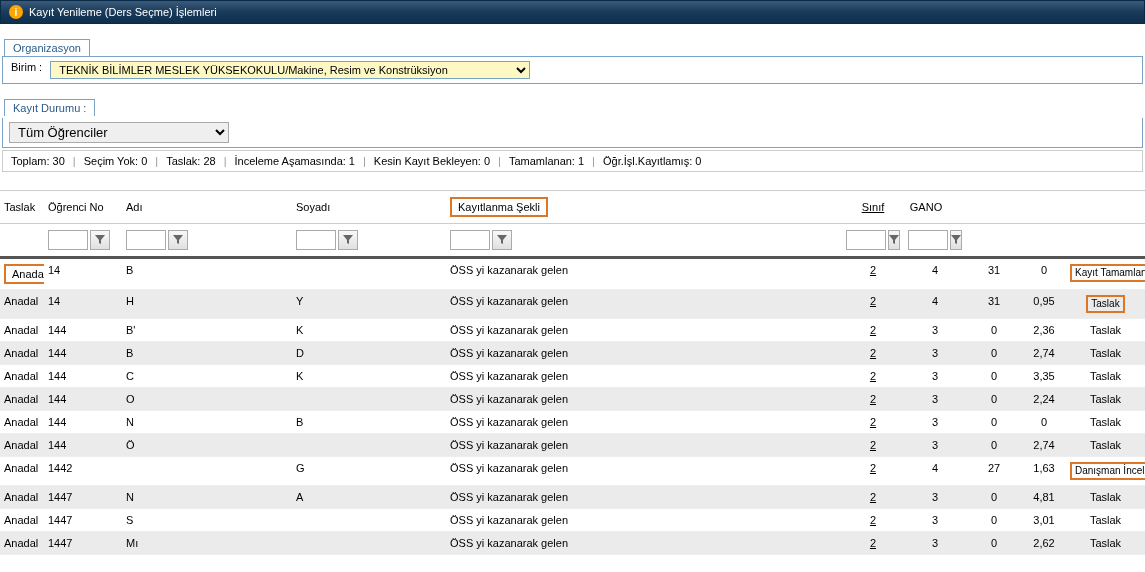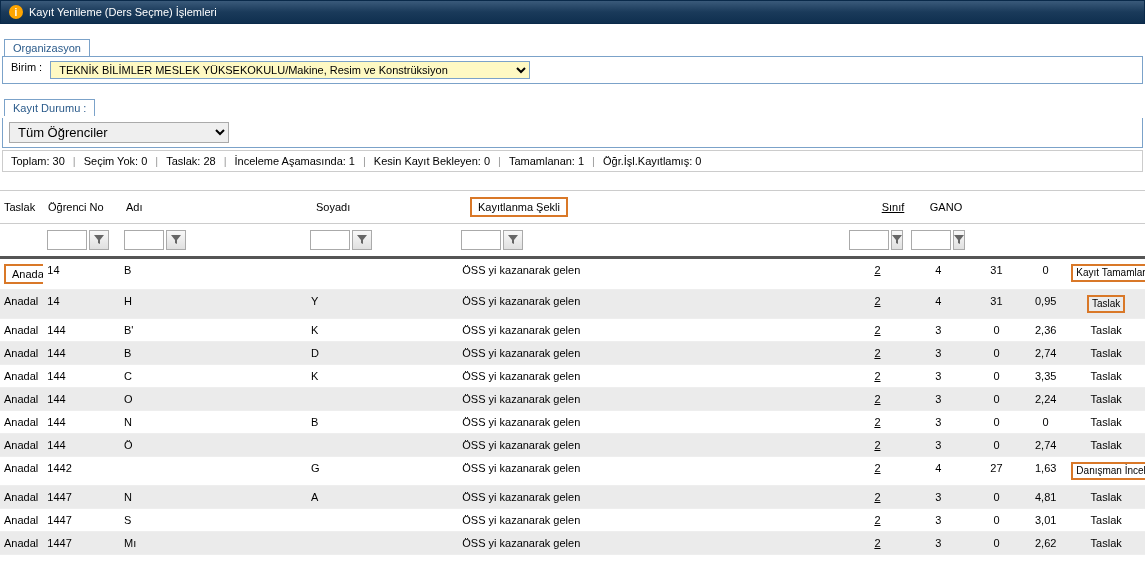--- a/index.html
+++ b/index.html
@@ -76,21 +76,21 @@
       padding: 6px 4px;
       display: flex;
       align-items: center;
       justify-content: flex-start;
     }
     .grid-header .col.center { justify-content: center; text-align: center; }
 
     .c-prog { width: 44px; }
     .c-ogrno { width: 78px; }
     .c-adi { width: 170px; }
-    .c-soyadi { width: 154px; margin-left: 20px; }
+    .c-soyadi { width: 154px; }
     .c-kayitsekli { width: 396px; }
     .c-sinif { width: 62px; text-align: center; text-decoration: underline; }
     .c-yariyil { width: 62px; text-align: center; }
     .c-kredi { width: 56px; text-align: center; }
     .c-gano { width: 44px; text-align: center; }
     .c-kdurum { width: 79px; text-align: center; }
 
     .highlight-box {
       border: 2px solid #d97828;
       padding: 0 6px;

